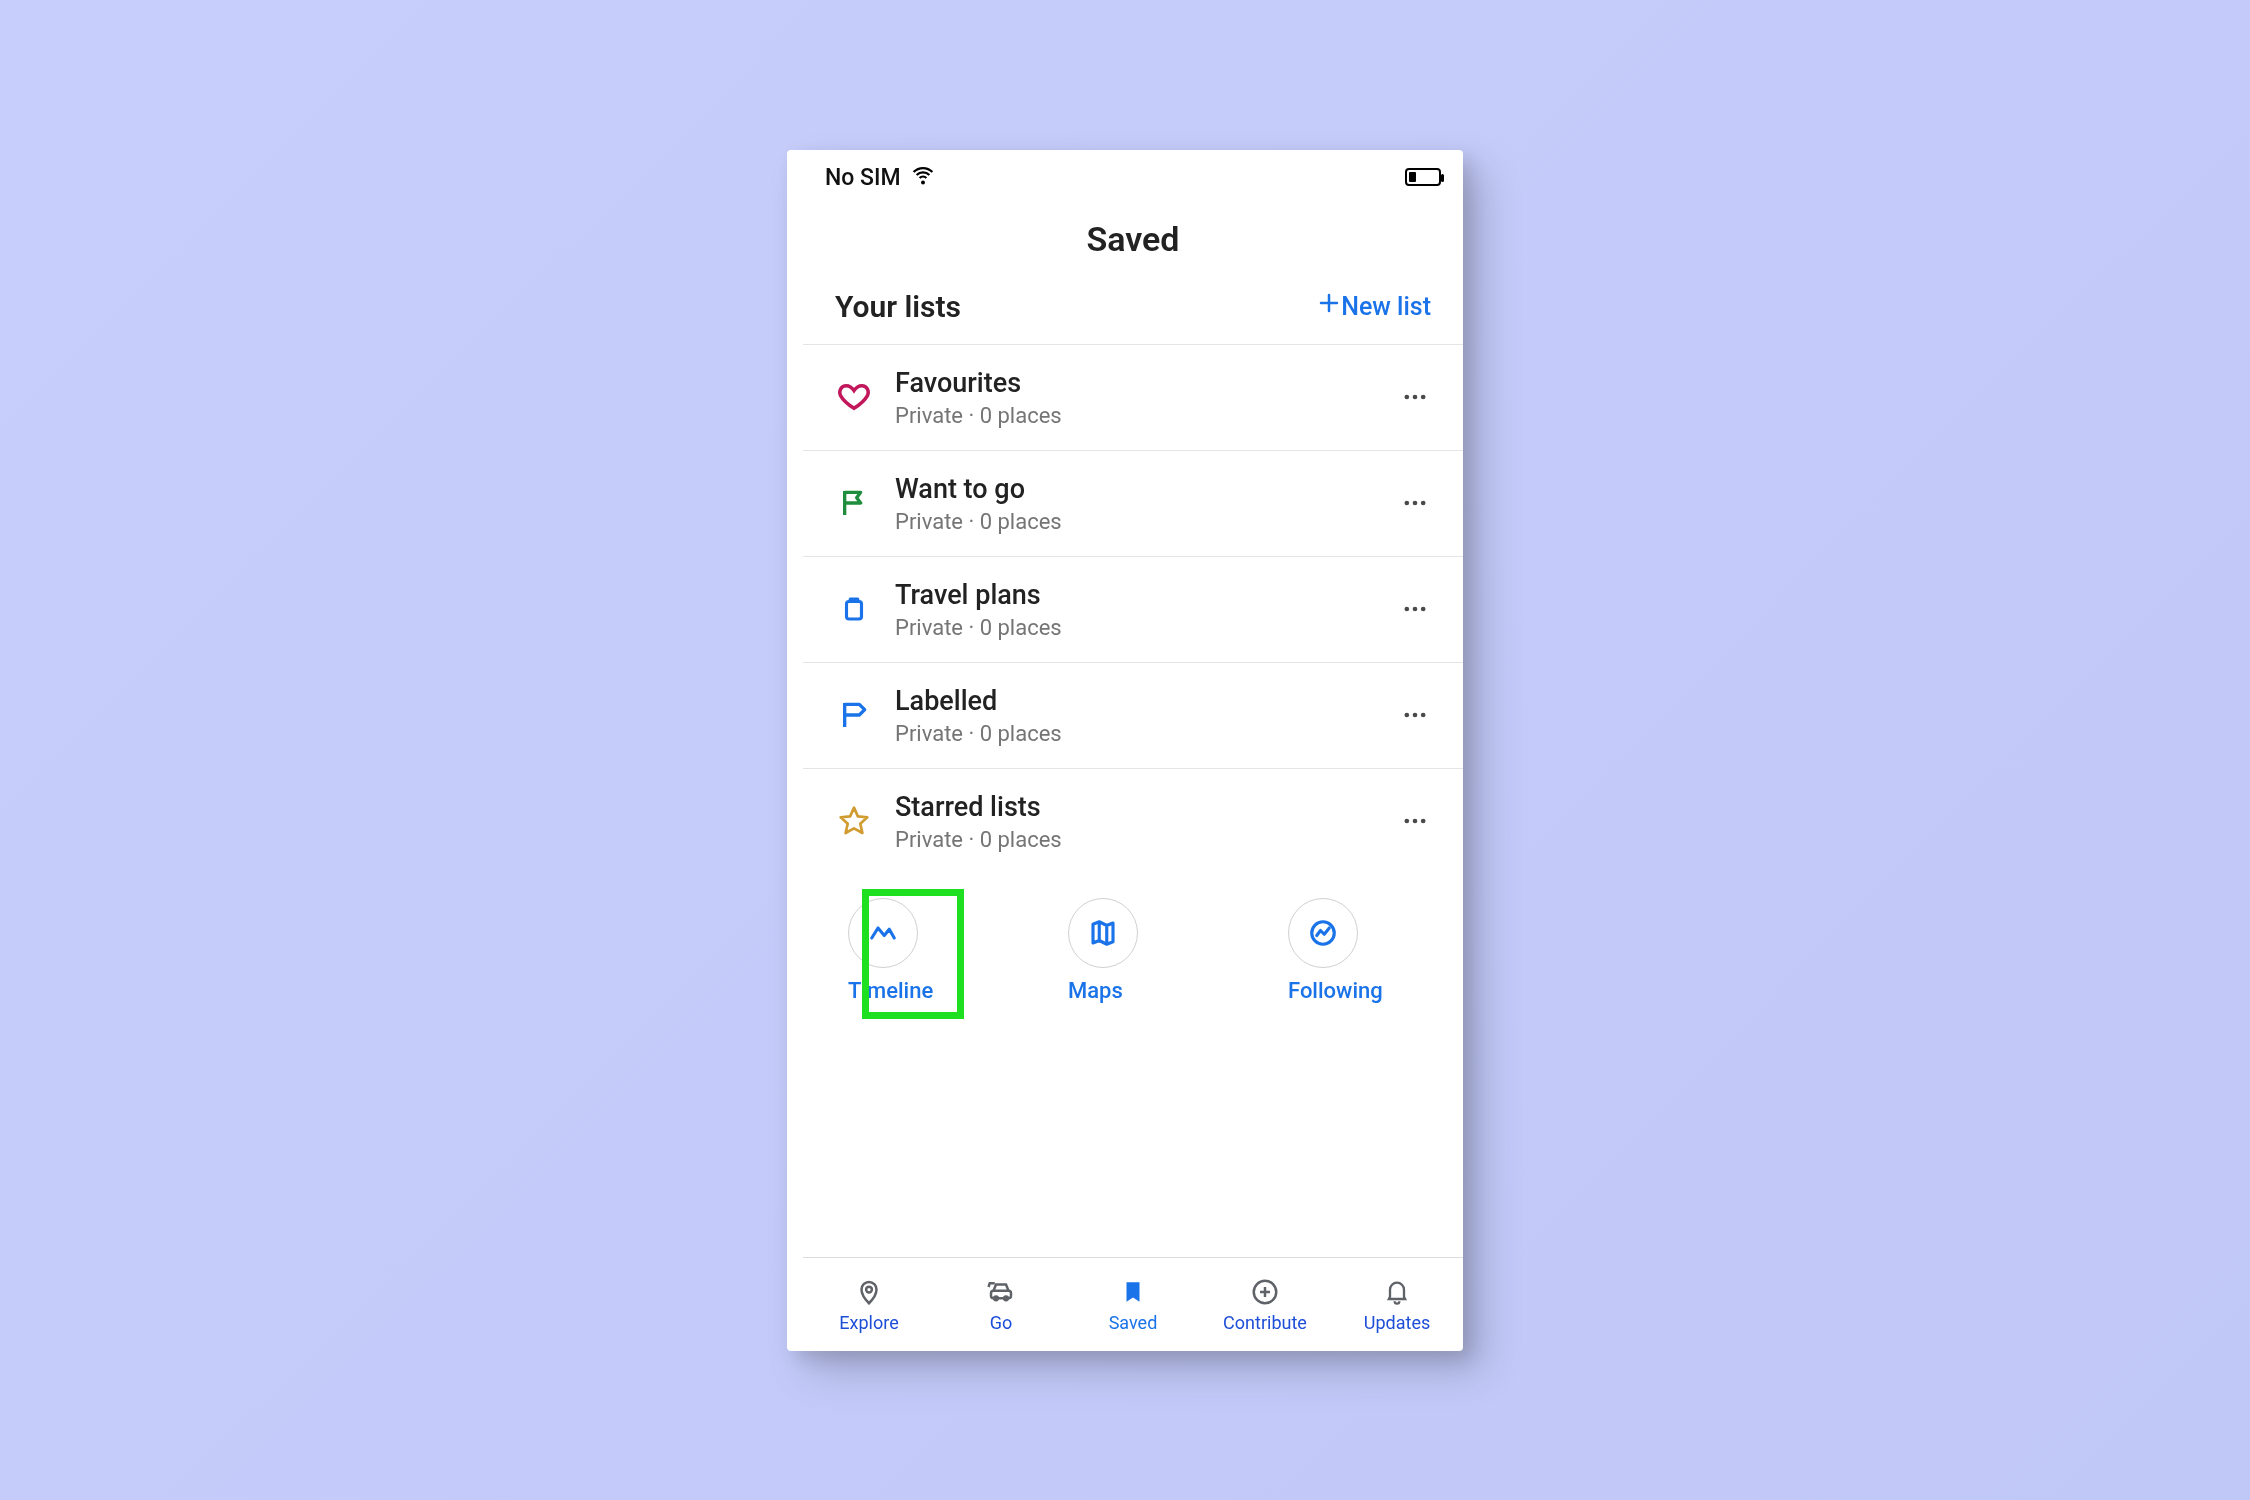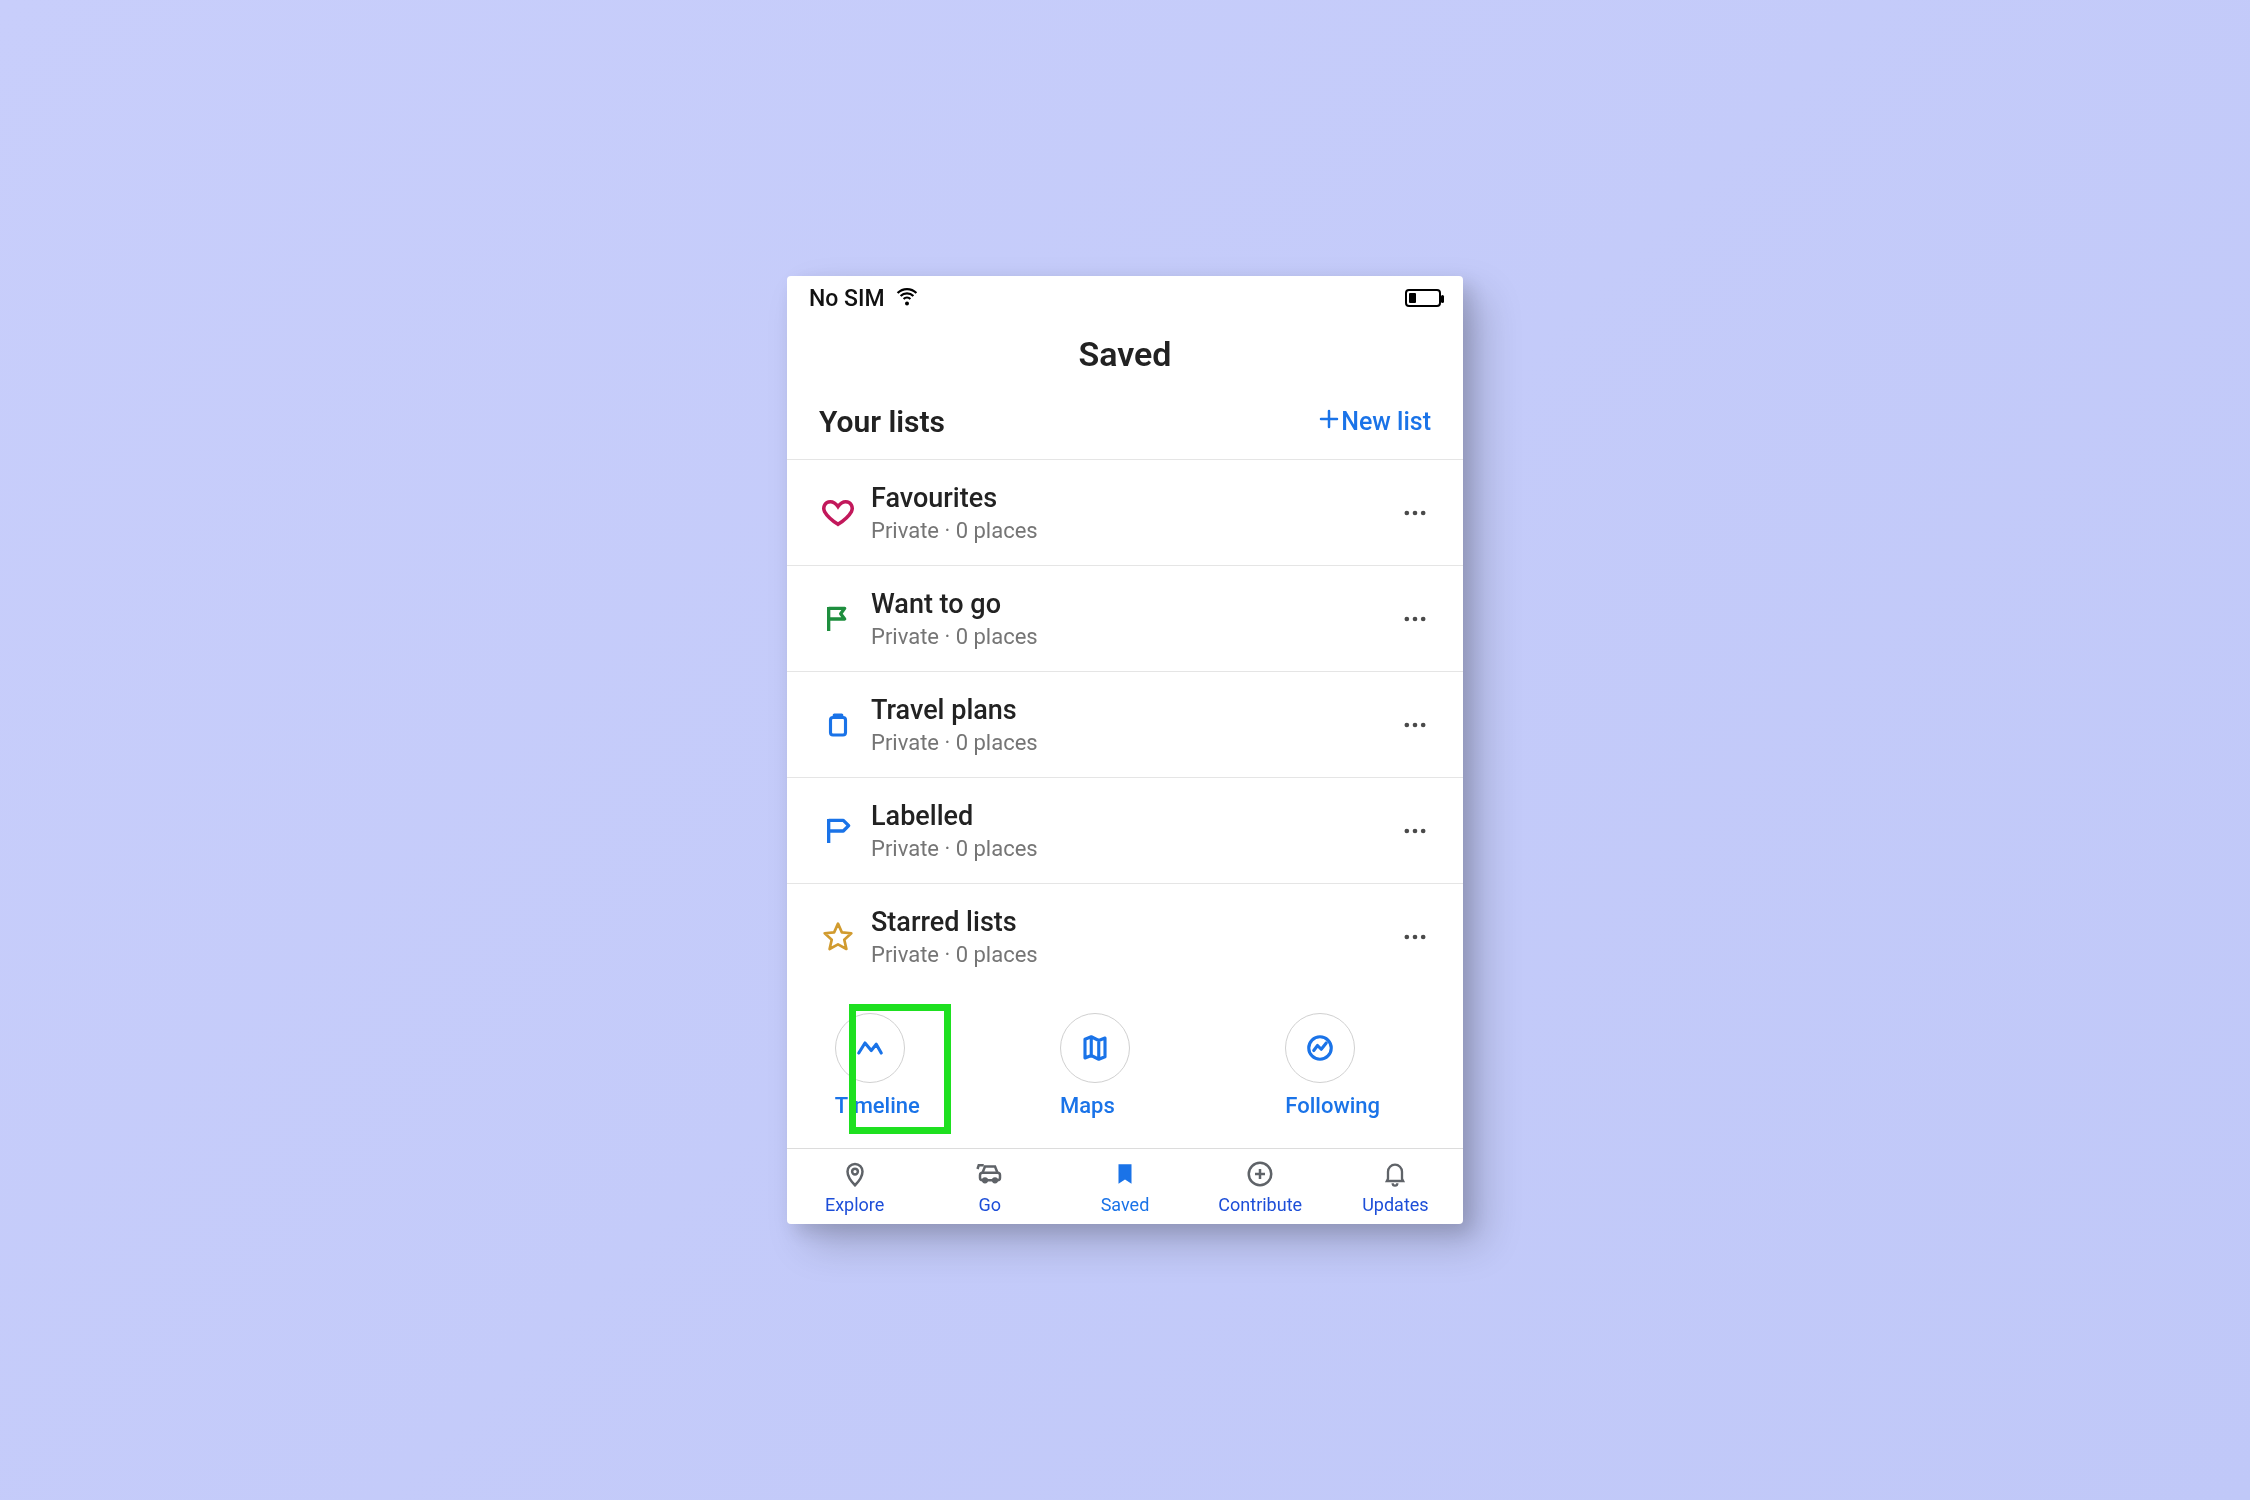--- a/index.html
+++ b/index.html
@@ -9,28 +9,29 @@
     height: 1500px;
     background: linear-gradient(135deg, #c8cefb 0%, #c0c8f8 100%);
     font-family: -apple-system, BlinkMacSystemFont, "Segoe UI", Roboto, Helvetica, Arial, sans-serif;
     position: relative;
     display: flex;
     align-items: center;
     justify-content: center;
   }
   .phone {
     width: 676px;
-    height: 948px;
+    height: 1201px;
     background: #ffffff;
     border-radius: 4px;
     box-shadow: 20px 20px 40px rgba(0,0,0,0.18), 8px 8px 18px rgba(0,0,0,0.12);
     display: flex;
     flex-direction: column;
     overflow: hidden;
     position: relative;
+    padding-left: 16px;
   }
   
   .statusbar {
     height: 55px;
     display: flex;
     align-items: center;
     justify-content: space-between;
     padding: 0 22px;
     font-size: 23px;
     font-weight: 500;
@@ -47,21 +48,21 @@
   .header { text-align:center; padding: 14px 0 30px; }
   .header h1 { font-size:34px; font-weight:600; color:#222;}
   
   .sectionbar { display:flex; align-items:center; justify-content:space-between; padding: 0 32px 20px 32px;}
   .sectionbar h2 { font-size:30px; font-weight:600; color:#222;}
   .newlist { display:flex; align-items:center; color:#1a73e8; font-size:25px; font-weight:500; cursor:pointer;}
   .plus-icon { width:24px; height:24px; }
   
   .list { border-top:1px solid #e5e5e5; }
   .row {
-    display:flex; align-items:center; gap:12px;
+    display:flex; align-items:center; gap:20px;
     padding: 22px 28px 22px 30px;
     border-bottom:1px solid #e5e5e5;
     cursor:pointer;
   }
   .row .icon { width:42px; height:42px; display:flex; align-items:center; justify-content:center; flex:0 0 42px;}
   .row .body { flex:1; display:flex; flex-direction:column; gap:4px;}
   .row .title { font-size:27px; font-weight:500; color:#222;}
   .row .sub { font-size:22px; color:#757575;}
   .row .dots { width:40px; display:flex; align-items:center; justify-content:center; cursor:pointer;}
   .dots svg { width:28px; height:28px; }

